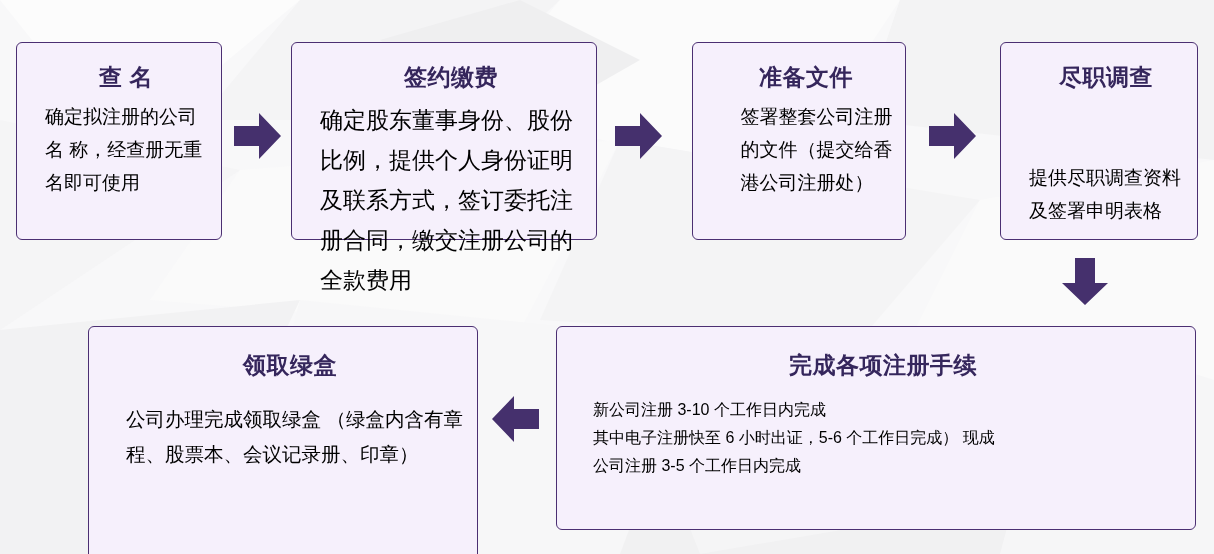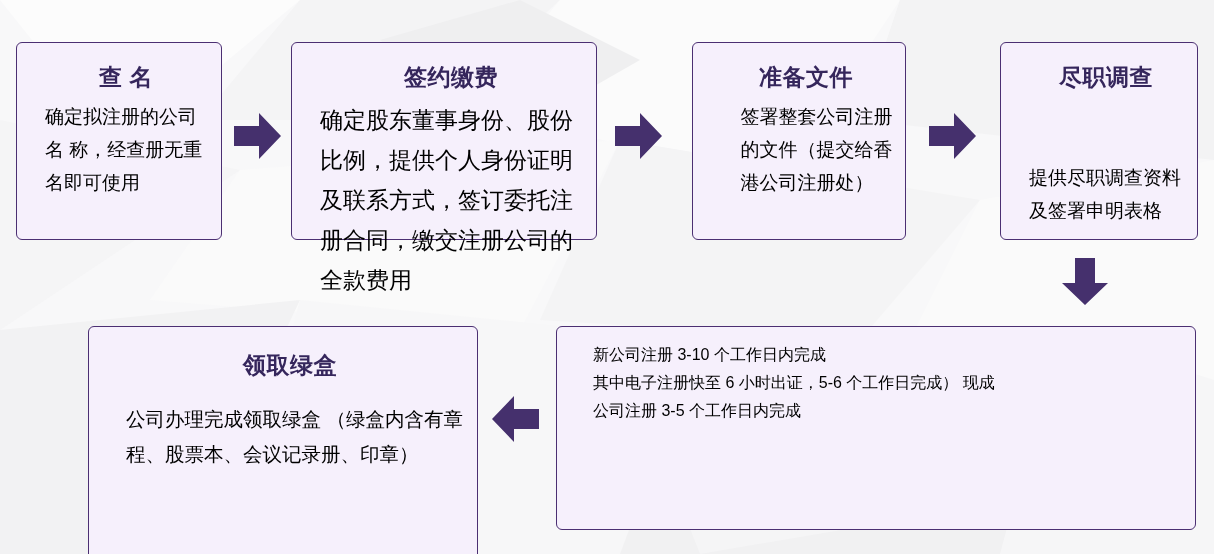--- a/index.html
+++ b/index.html
@@ -171,18 +171,19 @@
     <div class="card-body centered-block">公司办理完成领取绿盒 （绿盒内含有章程、股票本、会议记录册、印章）</div>
   </div>
 
   <div class="arrow" id="arrow-left">
     <svg width="47" height="46" viewBox="0 0 47 46">
       <polygon points="47,13 22,13 22,0 0,23 22,46 22,33 47,33" fill="#45306d"></polygon>
     </svg>
   </div>
 
   <div class="card" id="card-complete">
+    <div class="card-title">完成各项注册手续</div>
     <div class="card-body">新公司注册 3-10 个工作日内完成
 其中电子注册快至 6 小时出证，5-6 个工作日完成） 现成
 公司注册 3-5 个工作日内完成</div>
   </div>
 
 </div>
 
 </body></html>

